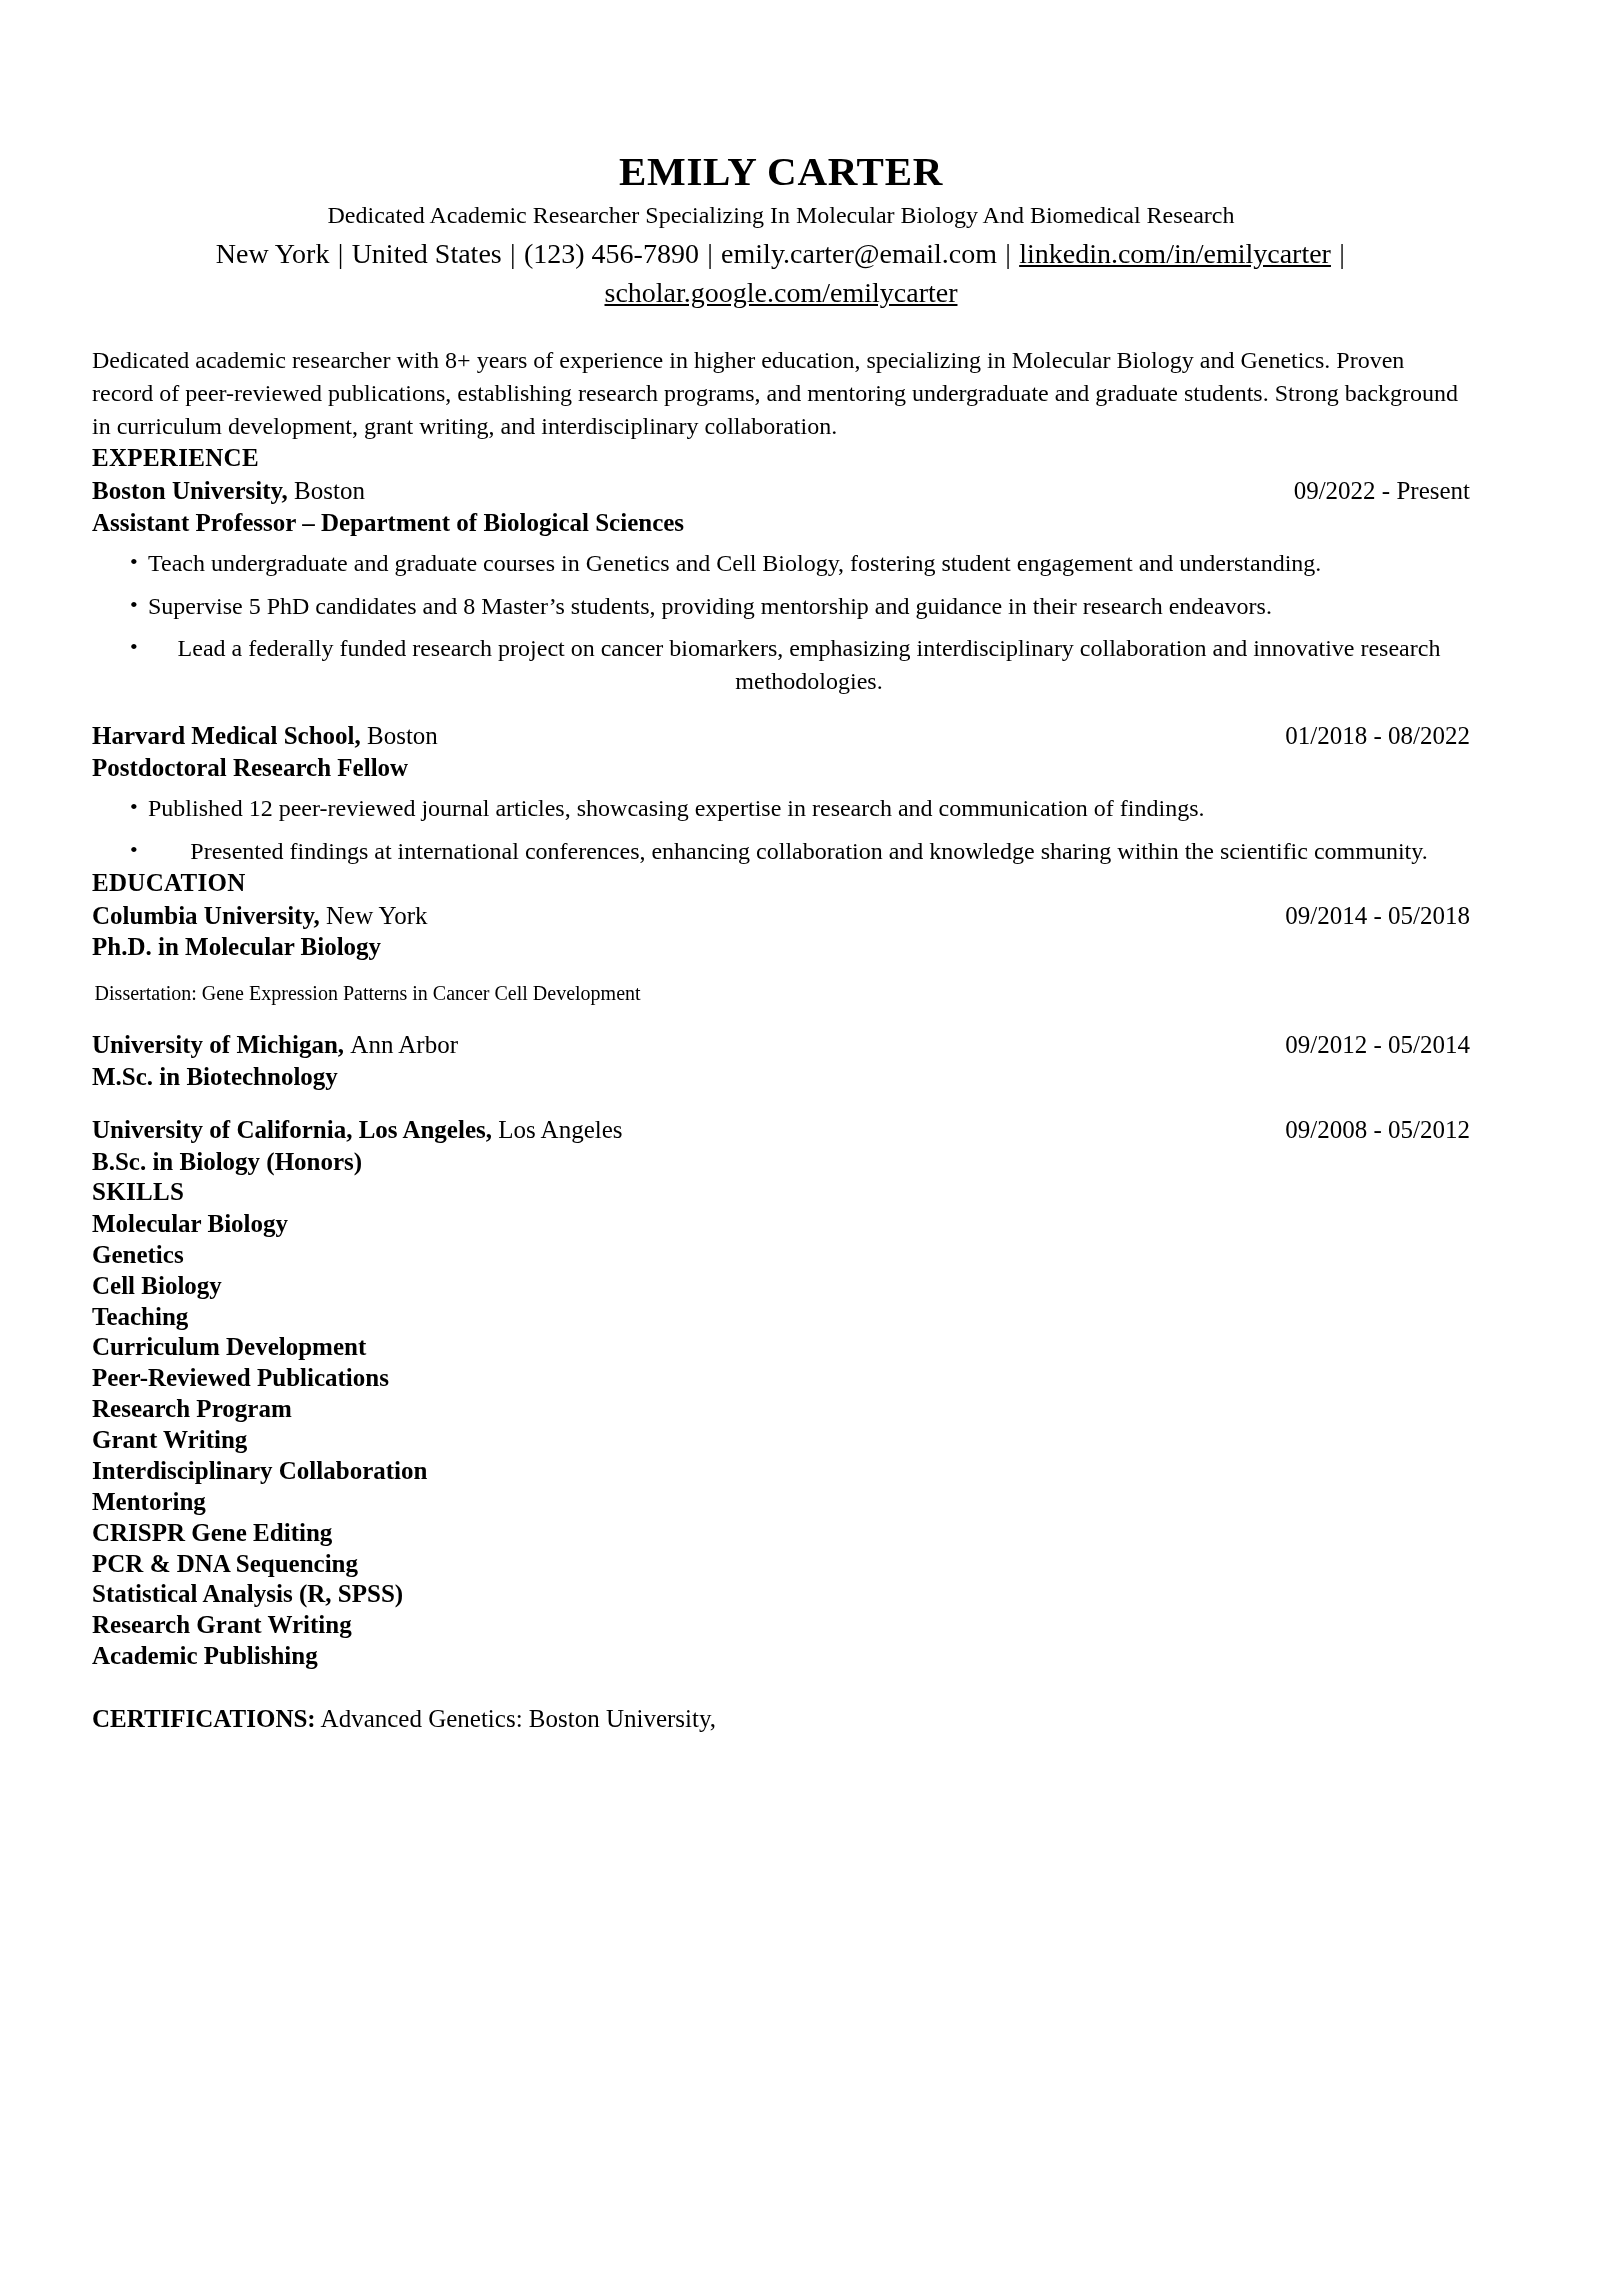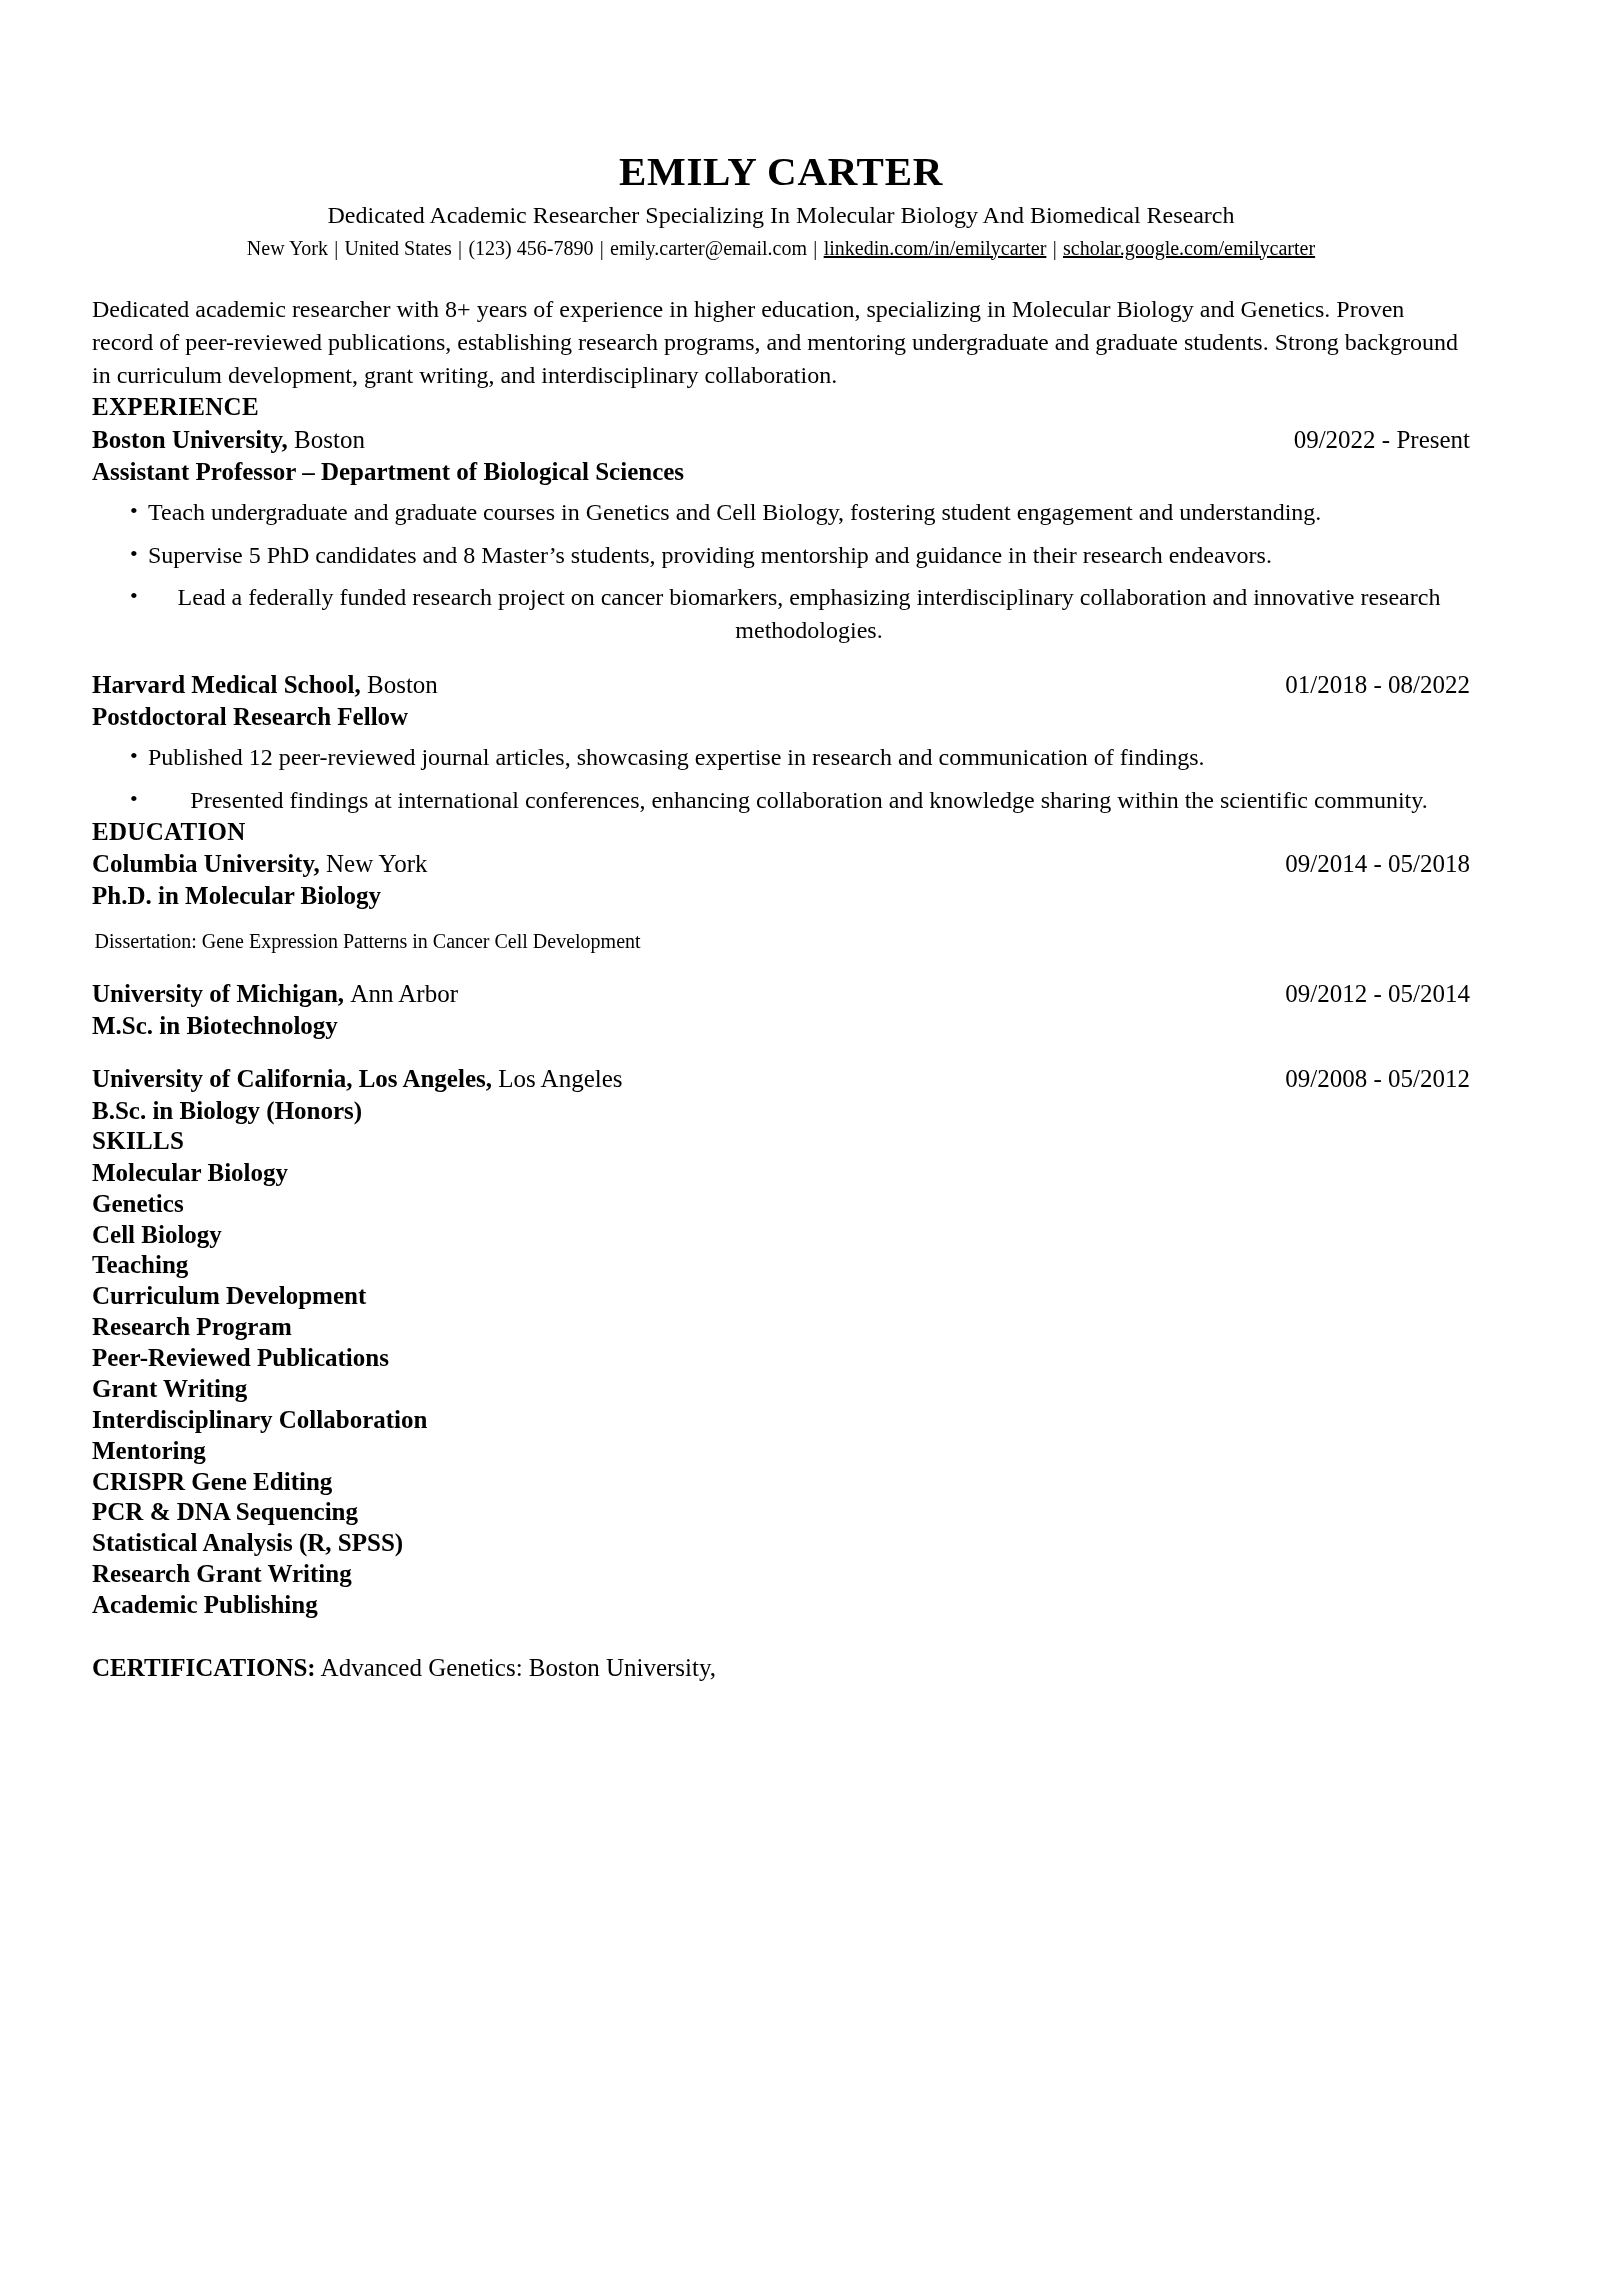--- a/index.html
+++ b/index.html
@@ -32,21 +32,21 @@
     margin: 0 0 6.5px 0;
   }
   .headline {
     text-align: center;
     font-size: 24px;
     line-height: 1.3;
     margin: 0 0 2.6px 0;
   }
   .contact {
     text-align: center;
-    font-size: 20px;
+    font-size: 28px;
     line-height: 1.42;
     margin: 0;
     padding: 0 33px;
   }
   .contact .sep { padding: 0 1.3px; }
   .link { text-decoration: underline; color: #000; }
 
   
   .summary {
     margin: 31px 0 0 0;
@@ -230,22 +230,22 @@
   </div>
 
   <div class="section">
     <div class="section-title">SKILLS</div>
     <div class="skills-list">
       <div class="skill">Molecular Biology</div>
       <div class="skill">Genetics</div>
       <div class="skill">Cell Biology</div>
       <div class="skill">Teaching</div>
       <div class="skill">Curriculum Development</div>
+      <div class="skill">Peer-Reviewed Publications</div>
       <div class="skill">Research Program</div>
-      <div class="skill">Peer-Reviewed Publications</div>
       <div class="skill">Grant Writing</div>
       <div class="skill">Interdisciplinary Collaboration</div>
       <div class="skill">Mentoring</div>
       <div class="skill">CRISPR Gene Editing</div>
       <div class="skill">PCR &amp; DNA Sequencing</div>
       <div class="skill">Statistical Analysis (R, SPSS)</div>
       <div class="skill">Research Grant Writing</div>
       <div class="skill">Academic Publishing</div>
     </div>
   </div>

